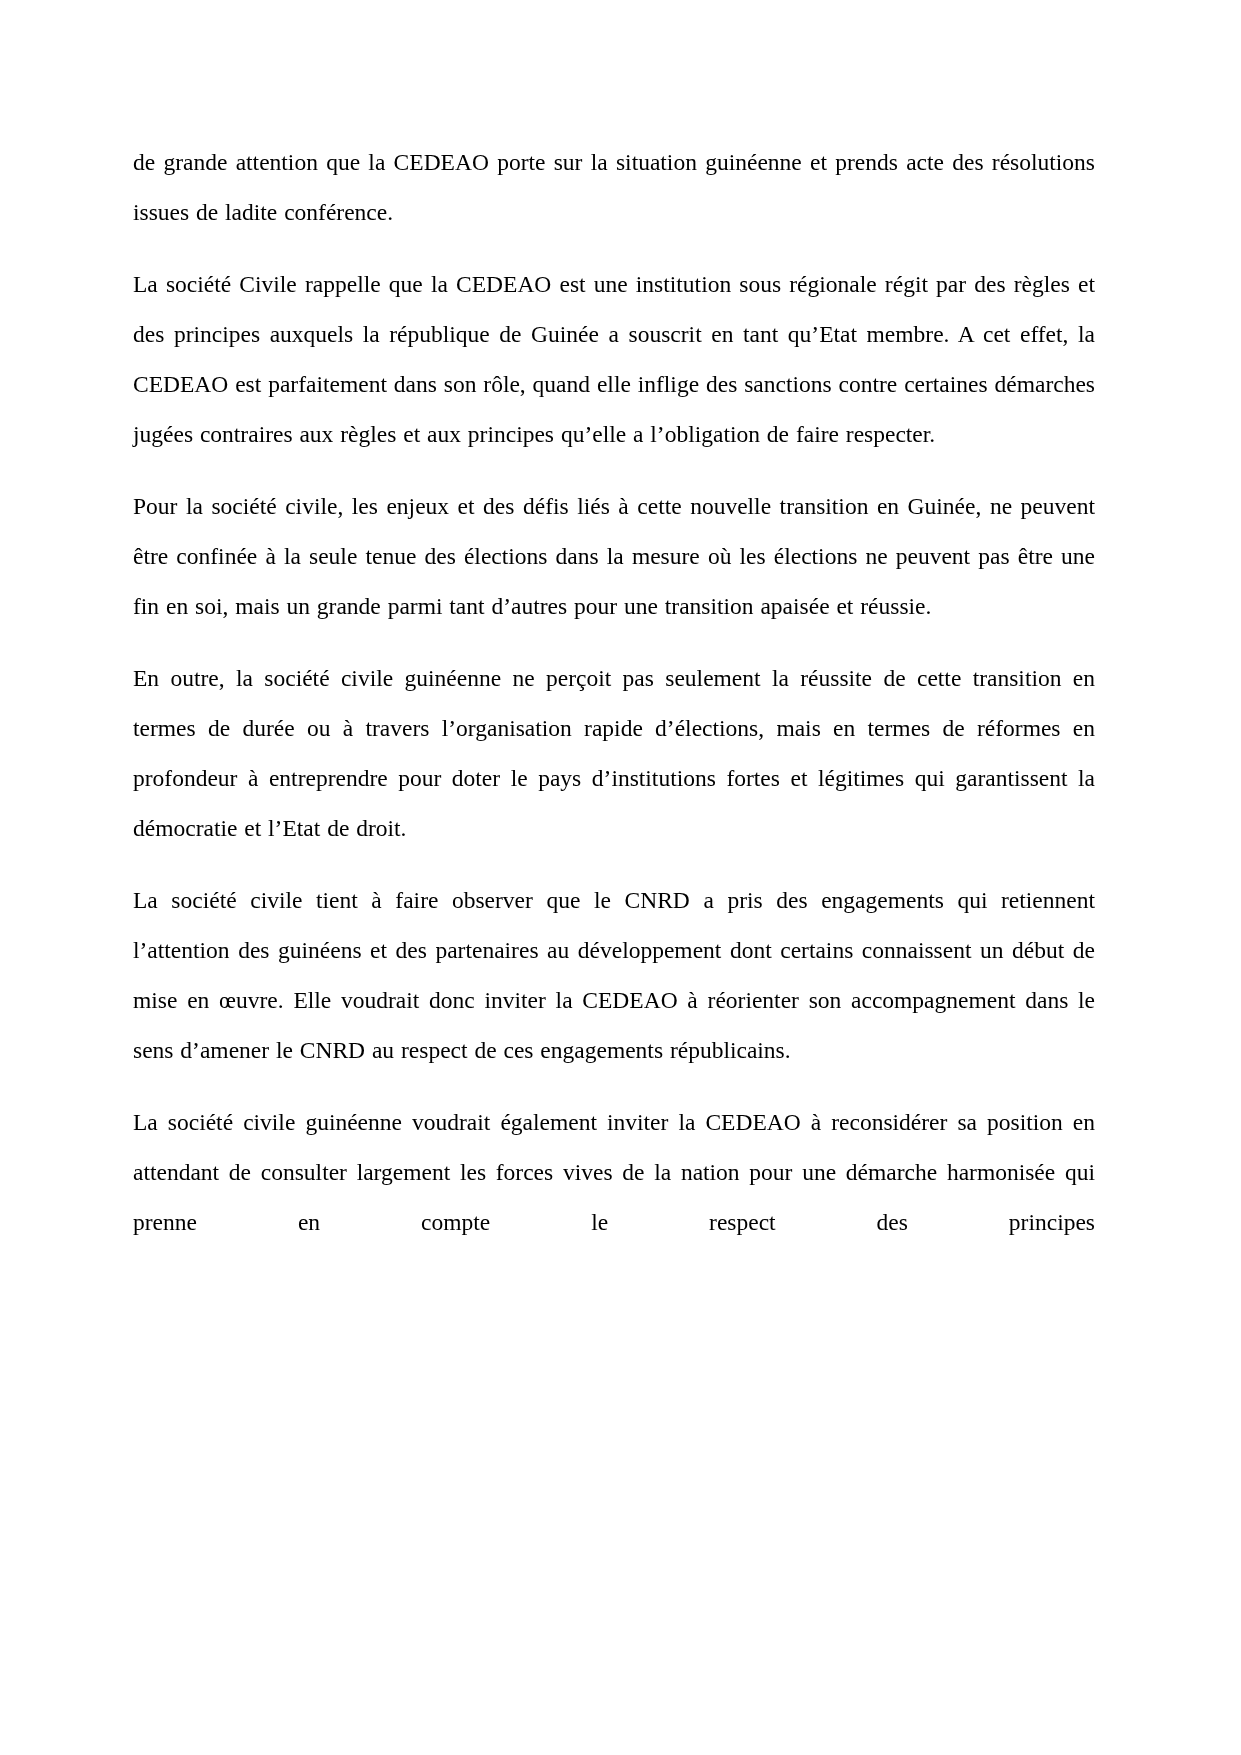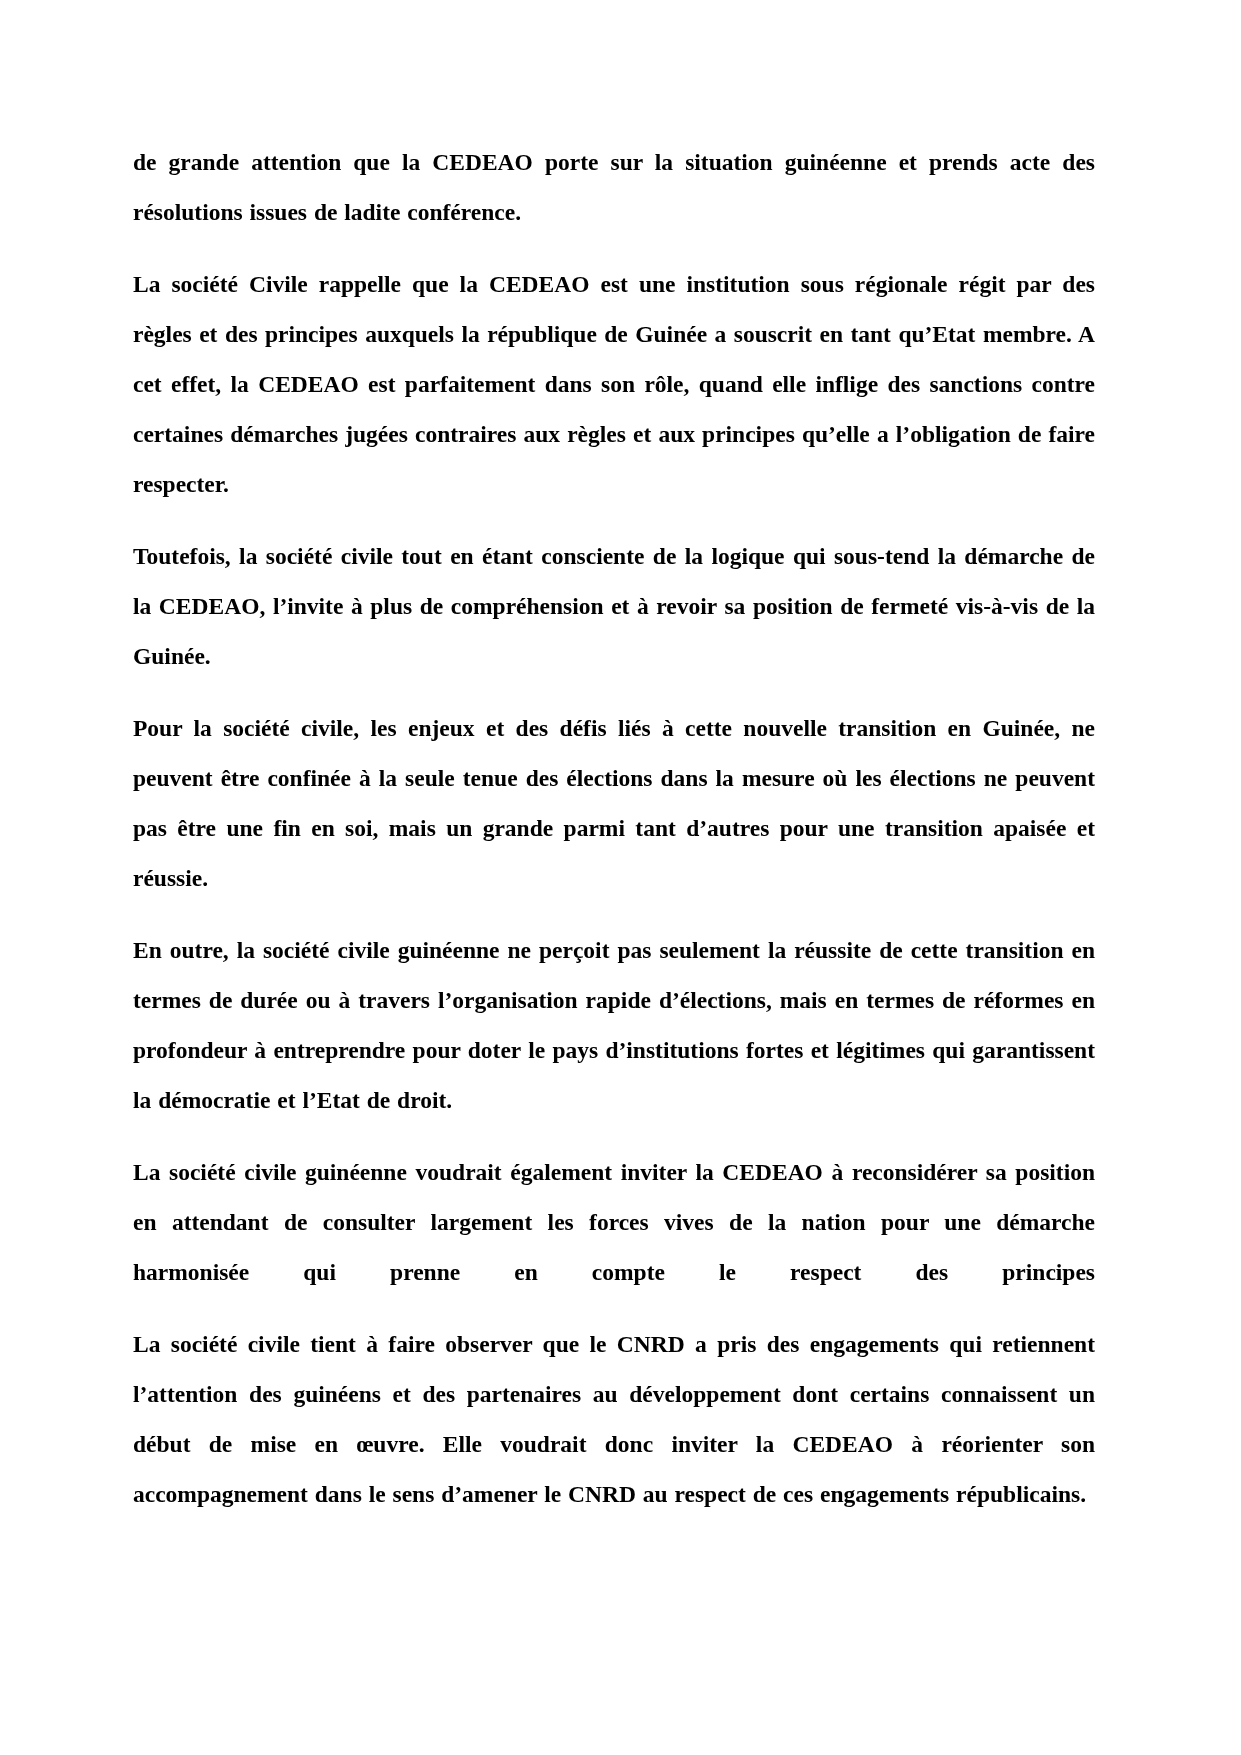--- a/index.html
+++ b/index.html
@@ -8,21 +8,20 @@
     background: #ffffff;
   }
   .page {
     position: relative;
     width: 1241px;
     height: 1755px;
     background: #ffffff;
     box-sizing: border-box;
     padding: 137px 146px 0 133px;
     overflow: hidden;
-    font-weight: bold;
   }
   .para {
     margin: 0 0 22px 0;
     font-family: "Liberation Serif", "DejaVu Serif", serif;
     font-size: 23.5px;
     line-height: 50px;
     color: #000000;
     text-align: justify;
     word-spacing: 1px;
   }
@@ -30,18 +29,17 @@
   .para.continues {
     text-align-last: justify;
   }
 </style>
 </head>
 <body>
 
 <div class="page">
   <p class="para">de grande attention que la CEDEAO porte sur la situation guinéenne et prends acte des résolutions issues de ladite conférence.</p>
   <p class="para">La société Civile rappelle que la CEDEAO est une institution sous régionale régit par des règles et des principes auxquels la république de Guinée a souscrit en tant qu’Etat membre. A cet effet, la CEDEAO est parfaitement dans son rôle, quand elle inflige des sanctions contre certaines démarches  jugées contraires aux règles et aux principes qu’elle a l’obligation de faire respecter.</p>
-  <p class="para">Toutefois, la société civile tout en étant consciente de la logique qui sous-tend la démarche de la CEDEAO, l’invite à plus de compréhension et à revoir sa position de fermeté vis-à-vis de la Guinée.</p>
   <p class="para">Pour la société civile, les enjeux et des défis liés à cette nouvelle transition en Guinée, ne peuvent être confinée à la seule tenue des élections dans la mesure où les élections ne peuvent pas être une fin en soi, mais un grande parmi tant d’autres pour une transition apaisée et réussie.</p>
   <p class="para">En outre, la société civile guinéenne ne perçoit pas seulement la réussite de cette transition en termes de durée ou à travers l’organisation rapide d’élections, mais en termes de réformes en profondeur à entreprendre pour doter le pays d’institutions fortes et légitimes qui garantissent la démocratie et l’Etat de droit.</p>
+  <p class="para">La société civile tient à faire observer que le CNRD a pris des engagements qui retiennent l’attention des guinéens et des partenaires au développement dont certains connaissent un début de mise en œuvre. Elle voudrait donc inviter la CEDEAO à réorienter son accompagnement dans le sens d’amener le CNRD au respect de ces engagements républicains.</p>
   <p class="para continues">La société civile guinéenne voudrait également inviter la CEDEAO à reconsidérer sa position en attendant de consulter largement les forces vives de la nation pour une démarche harmonisée qui prenne en compte le respect des principes</p>
-  <p class="para">La société civile tient à faire observer que le CNRD a pris des engagements qui retiennent l’attention des guinéens et des partenaires au développement dont certains connaissent un début de mise en œuvre. Elle voudrait donc inviter la CEDEAO à réorienter son accompagnement dans le sens d’amener le CNRD au respect de ces engagements républicains.</p>
 </div>
 
 </body></html>

